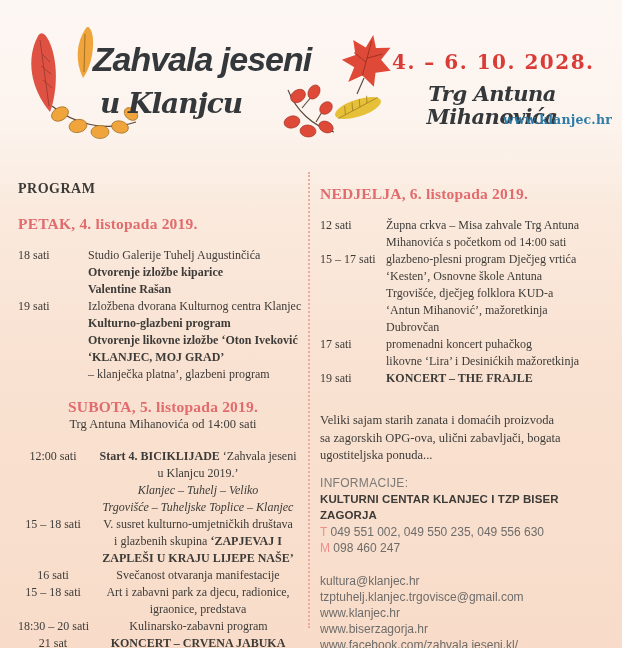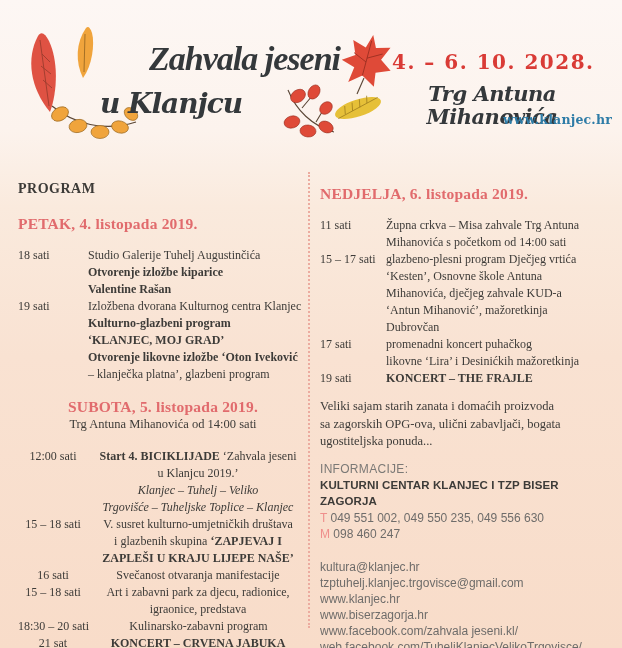--- a/index.html
+++ b/index.html
@@ -10,22 +10,22 @@
     overflow: hidden;
     background: linear-gradient(180deg, #fdf7f4 0%, #fcf3ed 20%, #faeadd 32%, #f9e2d2 55%, #f8dcc9 100%);
     font-family: "Liberation Serif", serif;
     color: #3d3b38;
   }
 
   
   .leaves-left  { position: absolute; left: 22px;  top: 26px;  width: 118px; height: 114px; }
   .leaves-right { position: absolute; left: 282px; top: 32px;  width: 118px; height: 112px; }
   .title-1 {
-    position: absolute; left: 64px; top: 42px; width: 276px; text-align: right;
-    font-family: Liberation Serif, serif; font-style: italic; font-weight: 700;
+    position: absolute; left: 64px; top: 42px; width: 276px; text-align: center;
+    font-family: Liberation Sans, sans-serif; font-style: italic; font-weight: 700;
     font-size: 34px; line-height: 1; color: #34383b; letter-spacing: -1px;
   }
   .title-2 {
     position: absolute; left: 100px; top: 90px; width: 210px; text-align: left;
     font-family: "DejaVu Serif", serif; font-style: italic; font-weight: 700;
     font-size: 28px; line-height: 1; color: #34383b; letter-spacing: -1px;
   }
   .date {
     position: absolute; left: 392px; top: 52px; width: 222px; text-align: left;
     font-family: "DejaVu Serif", serif; font-weight: 700;
@@ -67,21 +67,21 @@
     flex: 0 0 70px; font-size: 12px; line-height: 17px; white-space: nowrap;
   }
   .col-right .ev-time { flex-basis: 66px; }
   .ev-desc { flex: 1 1 auto; min-width: 0; }
   .ev-line { font-size: 12px; line-height: 17px; white-space: nowrap; }
   .s-b { font-weight: 700; }
   .s-i { font-style: italic; }
   .s-n { font-weight: 400; }
 
   
-  .fair-note { margin-top: 11px; }
+  .fair-note { margin-top: 25px; }
   .note-line { font-size: 12.5px; line-height: 17.5px; color: #3d3b38; }
 
   .info { margin-top: 10px; font-family: "Liberation Sans", sans-serif; }
   .info-label { font-size: 12px; line-height: 16px; color: #7b7976; letter-spacing: 0.3px; }
   .info-org   { font-weight: 700; font-size: 11.5px; line-height: 16.5px; color: #3d3b38; letter-spacing: 0.1px; }
   .phone-line { font-size: 12px; line-height: 16px; color: #6e6c6a; }
   .tm { color: #ef8f8c; }
   .links { margin-top: 17px; }
   .link-line { font-size: 12px; line-height: 16px; color: #6e6c6a; }
 </style>
@@ -145,22 +145,22 @@
               <div class="ev-line"><span class="s-n">Studio Galerije Tuhelj Augustinčića</span></div>
               <div class="ev-line"><span class="s-b">Otvorenje izložbe kiparice</span></div>
               <div class="ev-line"><span class="s-b">Valentine Rašan</span></div>
             </div>
           </div>
           <div class="ev-row">
             <div class="ev-time">19 sati</div>
             <div class="ev-desc">
               <div class="ev-line"><span class="s-n">Izložbena dvorana Kulturnog centra Klanjec</span></div>
               <div class="ev-line"><span class="s-b">Kulturno-glazbeni program</span></div>
+              <div class="ev-line"><span class="s-b">Otvorenje likovne izložbe ‘Oton Iveković</span></div>
               <div class="ev-line"><span class="s-b">‘KLANJEC, MOJ GRAD’</span></div>
-              <div class="ev-line"><span class="s-b">Otvorenje likovne izložbe ‘Oton Iveković</span></div>
               <div class="ev-line"><span class="s-n">– klanječka platna’, glazbeni program</span></div>
             </div>
           </div>
         </div>
       </section>
     <section class="day day-gap">
         <div class="day-heading">SUBOTA, 5. listopada 2019.</div>
         <div class="day-subtitle">Trg Antuna Mihanovića od 14:00 sati</div>
         <div class="events">
           <div class="ev-row">
@@ -207,32 +207,32 @@
           </div>
         </div>
       </section>
   </div>
 
   <div class="col-right">
     <section class="day">
         <div class="day-heading">NEDJELJA, 6. listopada 2019.</div>
         <div class="events">
           <div class="ev-row">
-            <div class="ev-time">11 sati</div>
+            <div class="ev-time">12 sati</div>
             <div class="ev-desc">
               <div class="ev-line"><span class="s-n">Župna crkva – Misa zahvale Trg Antuna</span></div>
               <div class="ev-line"><span class="s-n">Mihanovića s početkom od 14:00 sati</span></div>
             </div>
           </div>
           <div class="ev-row">
             <div class="ev-time">15 – 17 sati</div>
             <div class="ev-desc">
               <div class="ev-line"><span class="s-n">glazbeno-plesni program Dječjeg vrtića</span></div>
               <div class="ev-line"><span class="s-n">‘Kesten’, Osnovne škole Antuna</span></div>
-              <div class="ev-line"><span class="s-n">Mihanovića, dječjeg zahvale KUD-a</span></div>
+              <div class="ev-line"><span class="s-n">Trgovišće, dječjeg folklora KUD-a</span></div>
               <div class="ev-line"><span class="s-n">‘Antun Mihanović’, mažoretkinja</span></div>
               <div class="ev-line"><span class="s-n">Dubrovčan</span></div>
             </div>
           </div>
           <div class="ev-row">
             <div class="ev-time">17 sati</div>
             <div class="ev-desc">
               <div class="ev-line"><span class="s-n">promenadni koncert puhačkog</span></div>
               <div class="ev-line"><span class="s-n">likovne ‘Lira’ i Desinićkih mažoretkinja</span></div>
             </div>

